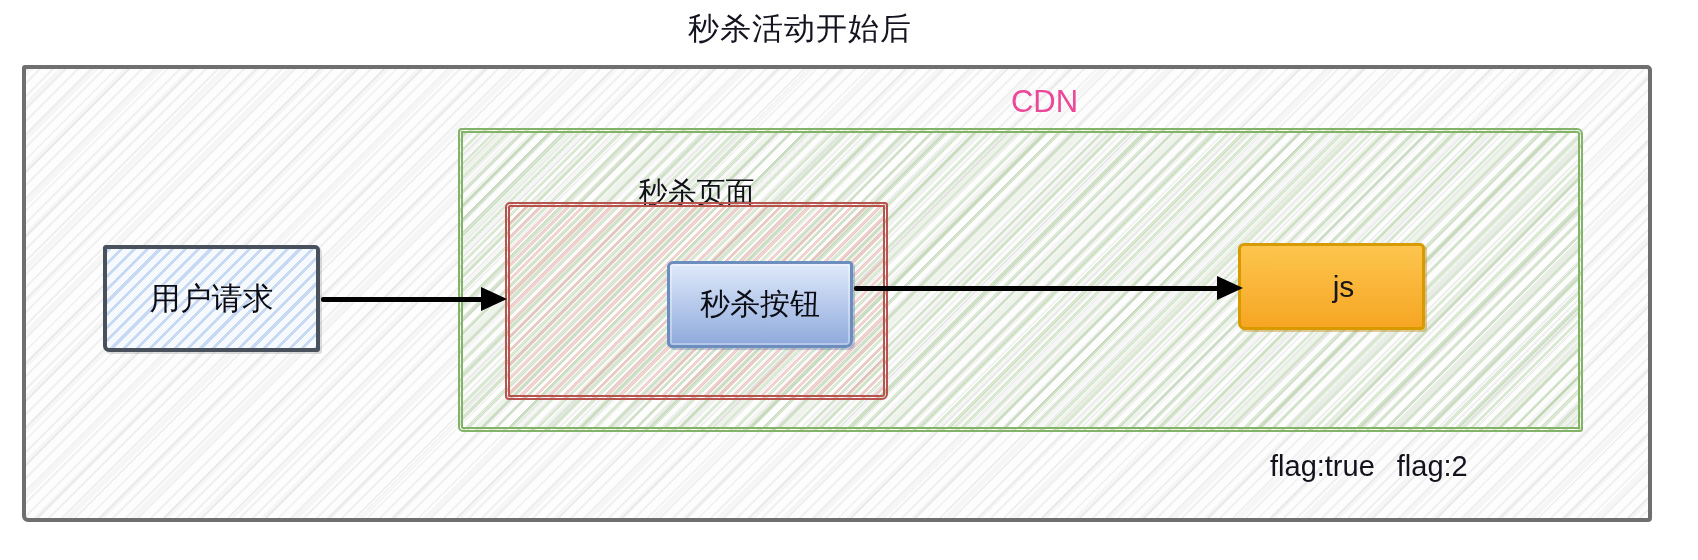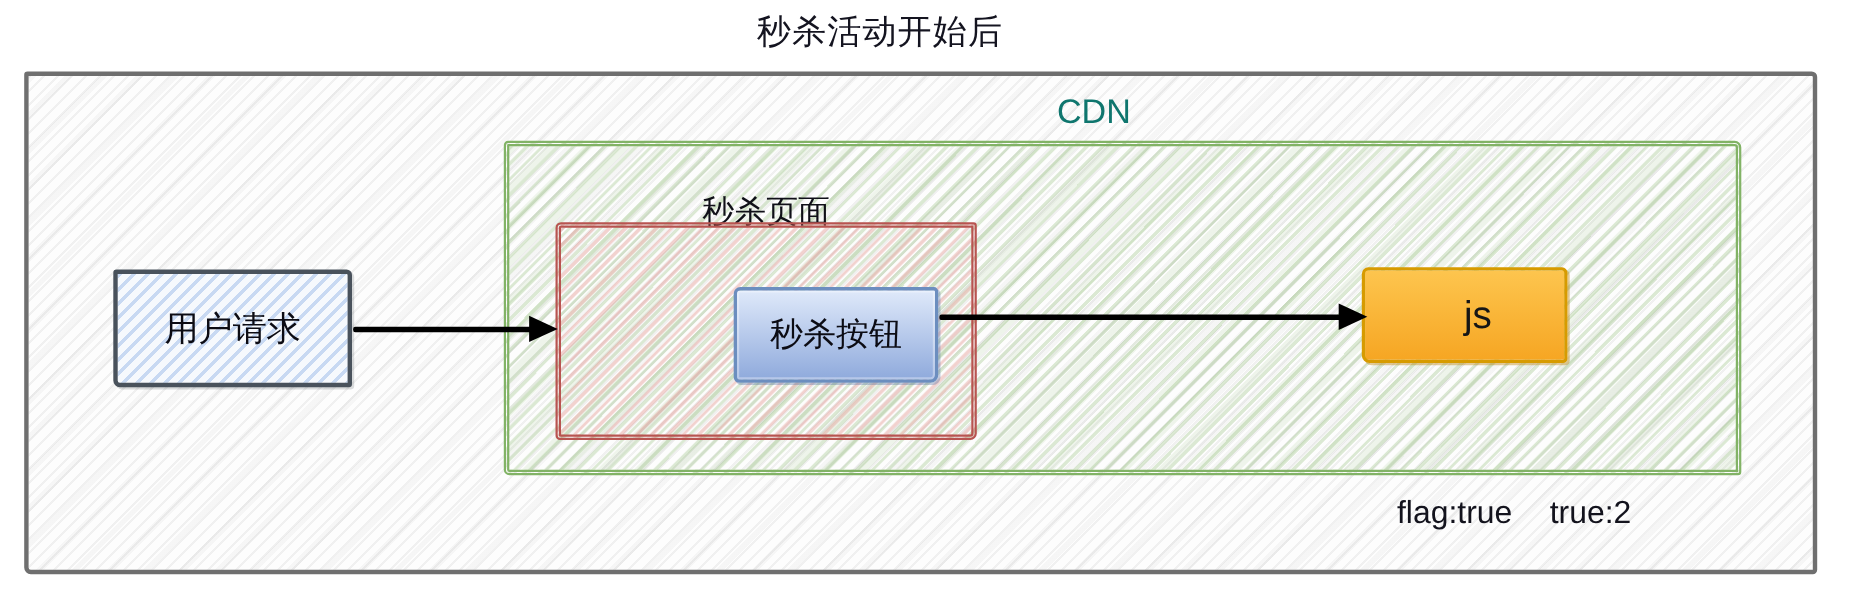--- a/index.html
+++ b/index.html
@@ -26,22 +26,22 @@
     border-radius:3px 5px 4px 6px;
     box-sizing:border-box;
     background-color:#fdfdfd;
     background-image:
       repeating-linear-gradient(135deg, rgba(150,150,150,0.12) 0px, rgba(150,150,150,0.12) 2px, transparent 2px, transparent 9px),
       repeating-linear-gradient(135deg, rgba(130,130,130,0.06) 0px, rgba(130,130,130,0.06) 5px, transparent 5px, transparent 23px);
   }
 
   
   .cdn-label{
-    position:absolute;left:432px;top:84px;width:1125px;
-    text-align:center;font-size:31px;color:#0f766e;
+    position:absolute;left:482px;top:84px;width:1125px;
+    text-align:center;font-size:31px;color:#ec4899;
   }
 
   
   .green-box{
     position:absolute;left:458px;top:128px;width:1125px;height:304px;
     border:5px double var(--green-border,#82b366);
     border-radius:4px 6px 3px 5px;
     box-sizing:border-box;
     background-image:
       repeating-linear-gradient(135deg, rgba(130,179,102,0.28) 0px, rgba(130,179,102,0.28) 3px, transparent 3px, transparent 10px),
@@ -92,21 +92,21 @@
     margin-top:15px;
   }
 
   
   .js-box{
     position:absolute;left:1238px;top:243px;width:187px;height:87px;
     border:3px solid var(--js-border,#d79b00);
     border-radius:6px 5px 4px 7px;
     box-sizing:border-box;
     display:flex;align-items:center;justify-content:center;
-    font-size:35px;color:#161616;
+    font-size:30px;color:#161616;
     background:linear-gradient(to bottom, var(--js-fill-top,#fdc54e) 0%, var(--js-fill-bottom,#f6a623) 100%);
     box-shadow:2px 2px 0 rgba(190,140,30,0.45);
     padding-left:24px;
   }
 
   
   .arrow-line{position:absolute;height:5px;background:var(--arrow,#000);border-radius:2px;}
   .arrow-head{
     position:absolute;width:0;height:0;
     border-top:12px solid transparent;border-bottom:12px solid transparent;
@@ -114,21 +114,21 @@
   }
   .arrow1-line{left:321px;top:297px;width:163px;}
   .arrow1-head{left:481px;top:287px;}
   .arrow2-line{left:854px;top:286px;width:366px;}
   .arrow2-head{left:1217px;top:276px;}
 
   
   .annotation{
     position:absolute;left:1270px;top:450px;
     font-size:29px;color:#13131d;
-    display:flex;gap:34px;
+    display:flex;gap:22px;
   }
 </style>
 </head>
 <body>
 
 <div class="stage">
 
   <div class="diagram-title lbl">秒杀活动开始后</div>
 
   <div class="outer-box"></div>
@@ -154,16 +154,16 @@
   </div>
 
   <div class="arrow-line arrow1-line"></div>
   <div class="arrow-head arrow1-head"></div>
 
   <div class="arrow-line arrow2-line"></div>
   <div class="arrow-head arrow2-head"></div>
 
   <div class="annotation">
     <span class="lbl">flag:true</span>
-    <span class="lbl">true:2</span>
+    <span class="lbl">flag:2</span>
   </div>
 
 </div>
 
 </body></html>

